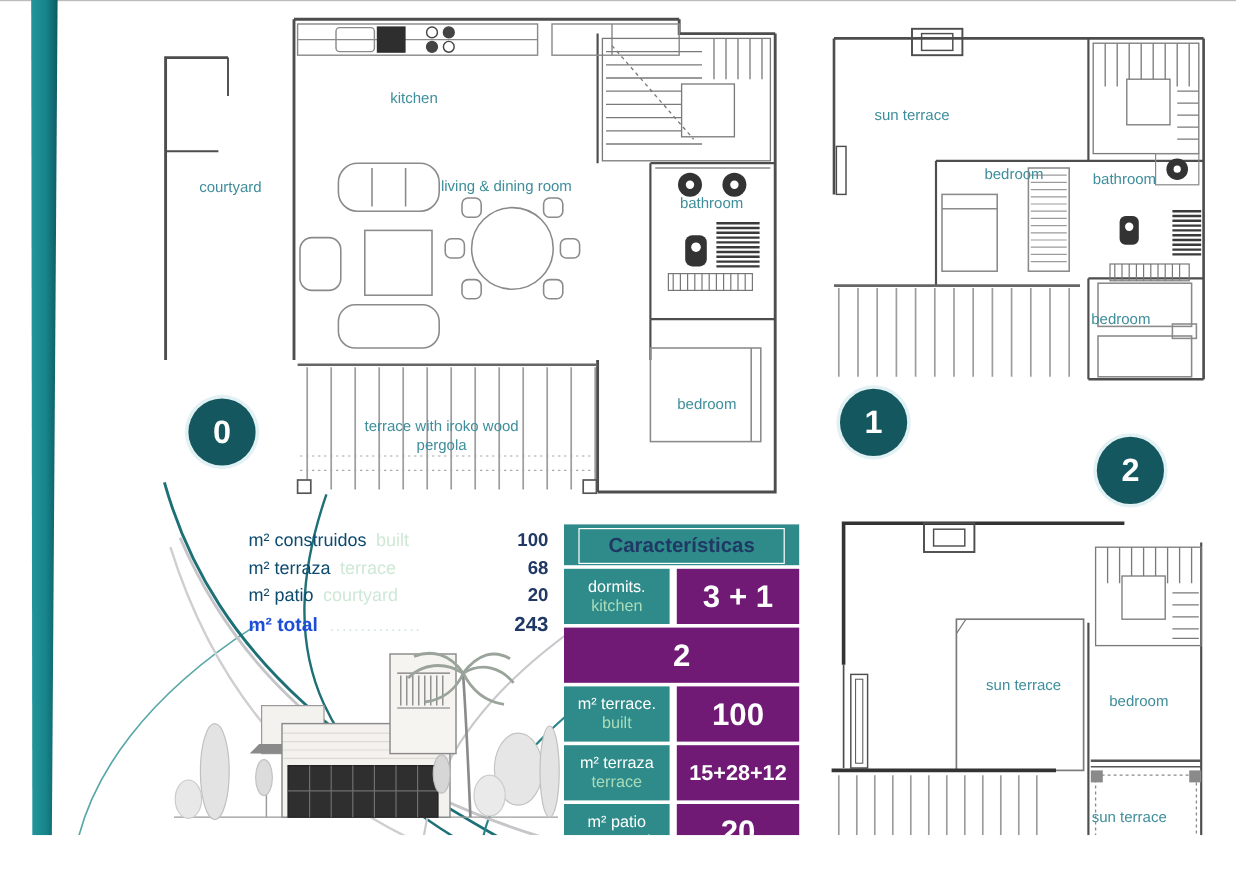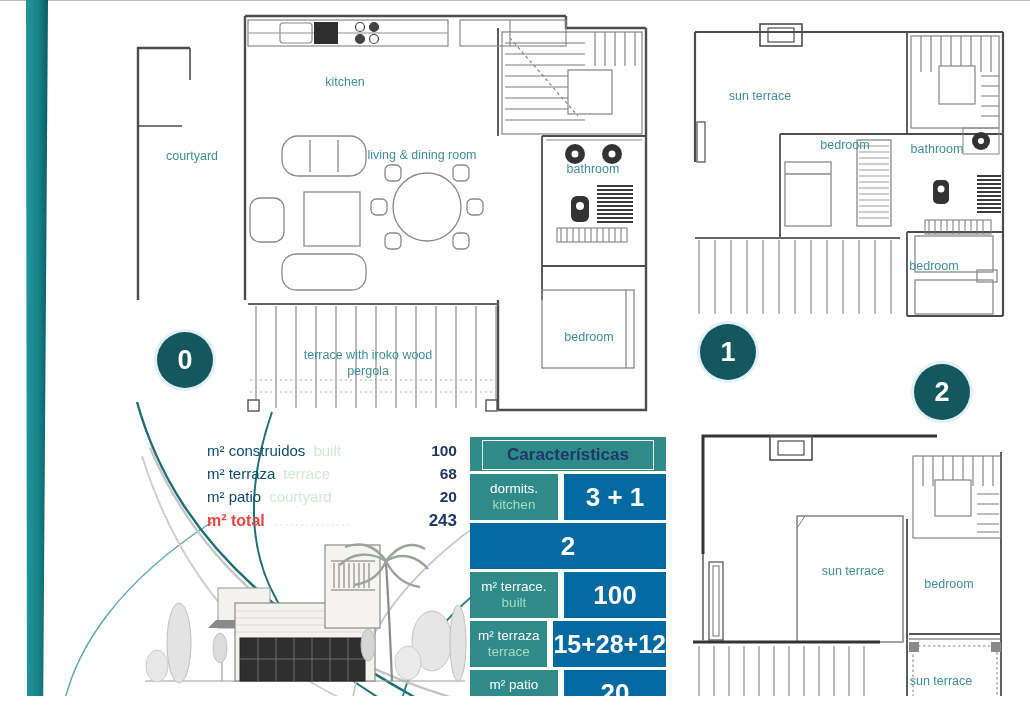--- a/index.html
+++ b/index.html
@@ -21,37 +21,37 @@
     background:#14575f;color:#fff;font-weight:bold;font-size:27px;
     display:flex;align-items:center;justify-content:center;
     box-shadow:0 0 0 3px #e2f1f3;
   }
   
   .meas{position:absolute;left:207px;top:442px;width:250px;font-size:15px;}
   .meas-row{display:flex;align-items:baseline;height:23px;}
   .meas-row .es{color:#0c4a6e;}
   .meas-row .en{color:#cfe8d6;margin-left:8px;}
   .meas-row .val{margin-left:auto;color:#1f3864;font-weight:bold;font-size:15.5px;}
-  .meas-row.total .es{color:#ef4444;font-weight:bold;font-size:16px;}
+  .meas-row.total .es{color:#1d4ed8;font-weight:bold;font-size:16px;}
   .meas-row.total .dots{color:#cfe8d6;margin-left:10px;letter-spacing:1.5px;font-size:13px;}
   .meas-row.total .val{font-size:17px;}
   
   .tbl{position:absolute;left:470px;top:437px;width:196px;background:#fff;
        display:flex;flex-direction:column;gap:3px;}
   .tbl-header{background:#2e8b8a;height:34px;box-sizing:border-box;padding:3px 12px;}
   .tbl-header-inner{border:1.5px solid #fff;height:100%;display:flex;align-items:center;
        justify-content:center;color:#1f3864;font-weight:bold;font-size:17px;}
   .tbl-row{display:flex;gap:6px;height:46px;}
   .tbl-label{background:#2e8b8a;width:88px;display:flex;flex-direction:column;
        align-items:center;justify-content:center;line-height:1.18;text-align:center;}
   .tbl-label .es{color:#fff;font-size:13.5px;}
   .tbl-label .en{color:#a9dcba;font-size:13.5px;}
-  .tbl-value{background:#0369a1;flex:1;display:flex;align-items:center;
+  .tbl-value{background:#701a75;flex:1;display:flex;align-items:center;
        justify-content:center;color:#fff;font-weight:bold;font-size:26px;}
-  .tbl-row.fs-sm .tbl-value{font-size:25px;}
+  .tbl-row.fs-sm .tbl-value{font-size:18px;}
 </style>
 </head>
 <body>
 
 <div class="page">
   <div class="top-rule"></div>
 
   <svg class="deco" width="1030" height="728">
     <defs>
       <linearGradient id="barg" x1="0" y1="0" x2="1" y2="0">

